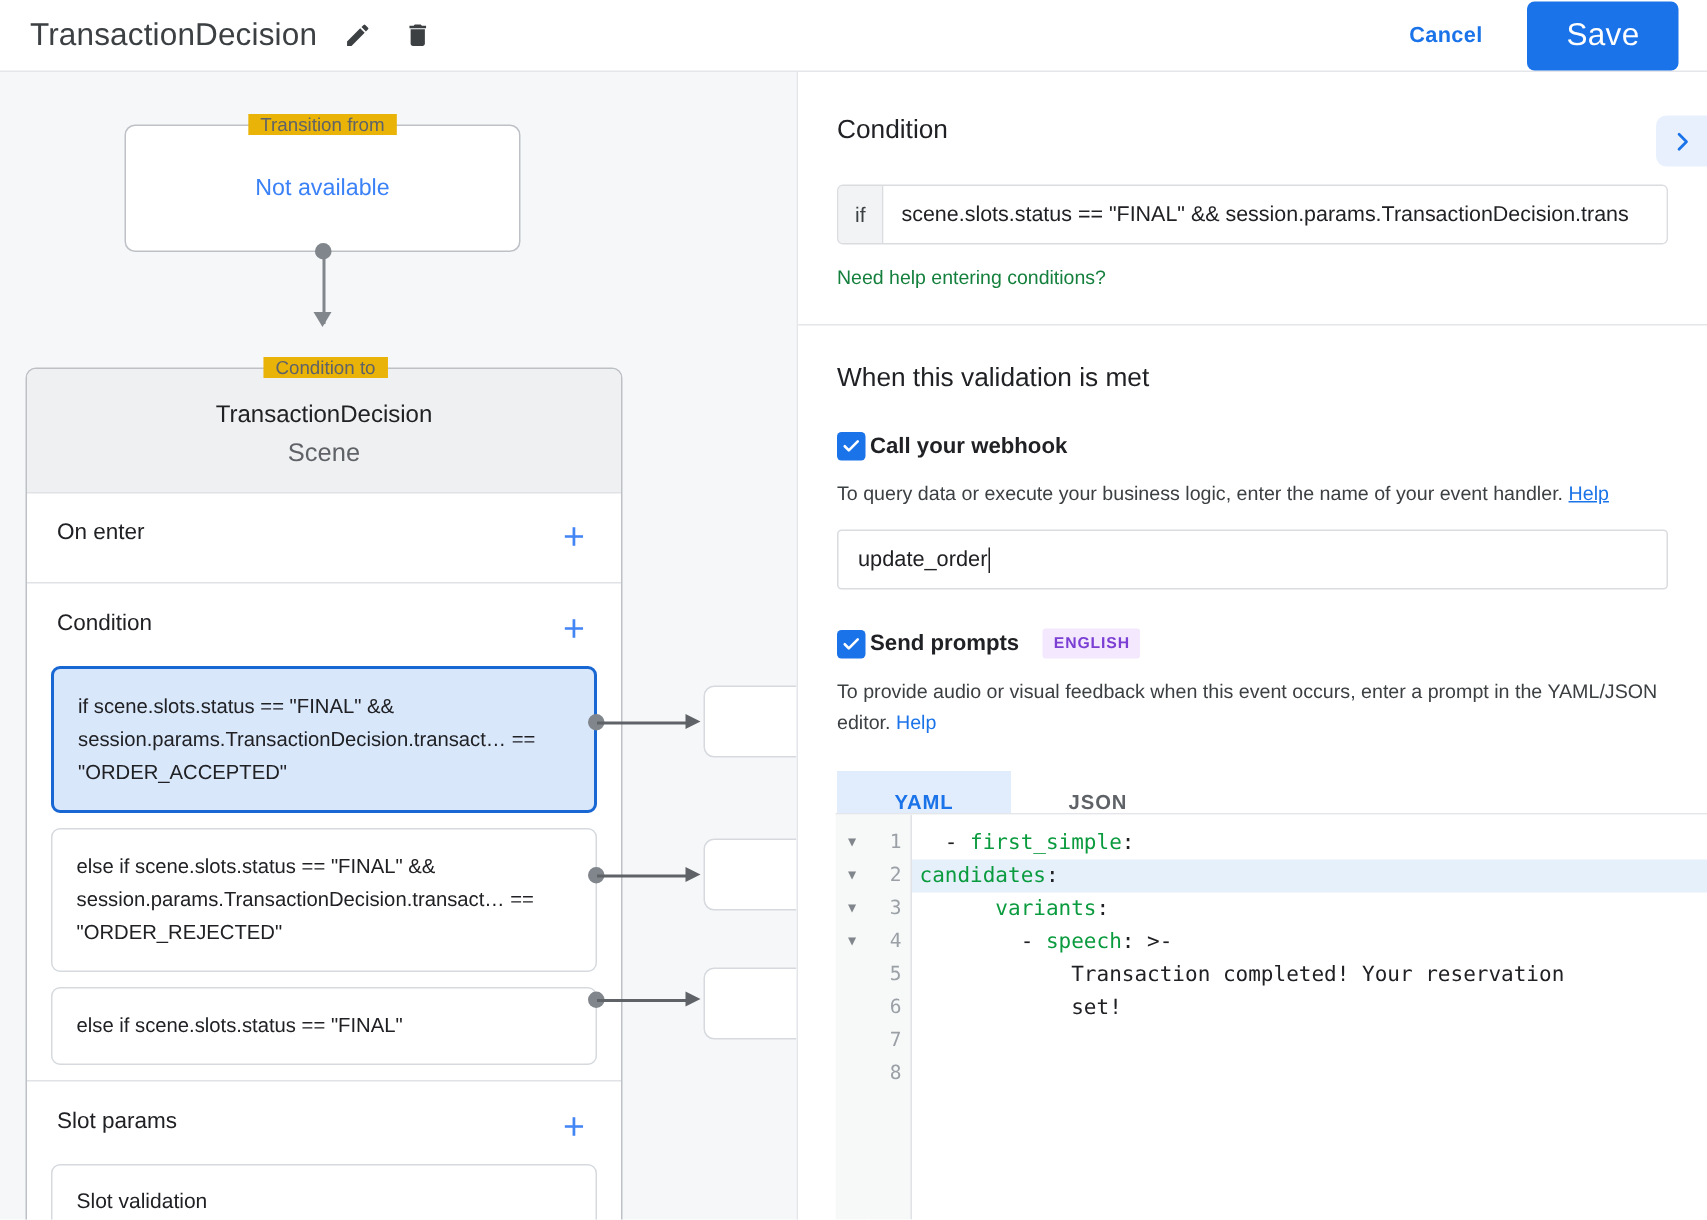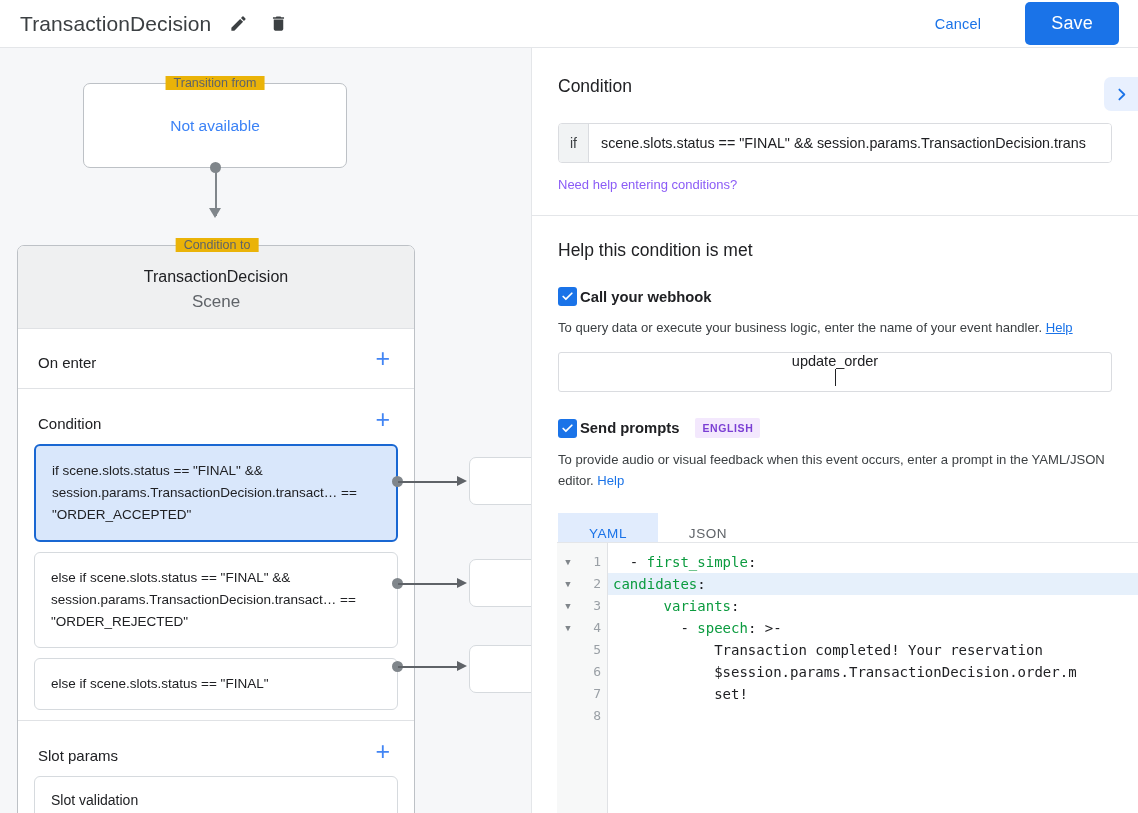--- a/index.html
+++ b/index.html
@@ -22,29 +22,29 @@
     font-size: 21px; color: #3c4043; letter-spacing: .1px;
   }
   .icon-btn {
     width: 26px; height: 26px; margin-left: 14px;
     display: flex; align-items: center; justify-content: center;
     cursor: pointer;
   }
   .icon-btn:first-of-type { margin-left: 22px; }
   .topbar-right { margin-left: auto; display: flex; align-items: center; }
   .btn-cancel {
-    color: #1a73e8; font-size: 14.5px; font-weight: 400;
+    color: #1a73e8; font-size: 14.5px; font-weight: 700;
     background: none; border: none; cursor: pointer;
     padding: 9px 12px; letter-spacing: .2px;
   }
   .btn-save {
     background: #1a73e8; color: #ffffff;
-    font-size: 18px; font-weight: 500; letter-spacing: .2px;
+    font-size: 21px; font-weight: 500; letter-spacing: .2px;
     border: none; border-radius: 5px;
-    padding: 11px 26px; margin-left: 32px; margin-right: 19px;
+    padding: 11px 26px; margin-left: 18px; margin-right: 19px;
     cursor: pointer;
   }
 
   
   .canvas {
     position: absolute; left: 0; top: 48px;
     width: 531px; height: 765px;
     background: #f6f7f9;
     overflow: hidden;
   }
@@ -103,21 +103,21 @@
     text-align: center;
   }
   .scene-name { font-size: 16px; color: #202124; }
   .scene-sub { font-size: 17px; color: #5f6368; margin-top: 6px; }
 
   .scene-section {
     border-top: 1px solid #e0e2e5;
     padding: 0 0 0 0;
   }
   .section-head {
-    display: flex; align-items: flex-end; justify-content: space-between;
+    display: flex; align-items: flex-start; justify-content: space-between;
     padding: 18px 20px 12px 20px;
   }
   .section-title { font-size: 15px; color: #202124; }
   .plus-btn {
     color: #4285f4; font-size: 25px; font-weight: 400;
     line-height: 1; cursor: pointer; padding: 0 4px;
     user-select: none;
   }
   .section-head.compact { padding: 17px 20px 17px 20px; }
 
@@ -199,21 +199,21 @@
     flex: 1; border: none; outline: none;
     padding: 0 12px;
     font-size: 14.3px; color: #202124;
     font-family: "Liberation Sans", sans-serif;
     background: #ffffff;
     white-space: nowrap; overflow: hidden;
     display: flex; align-items: center;
   }
   .help-link {
     display: inline-block; margin-top: 14px;
-    font-size: 13px; color: #8b5cf6; cursor: pointer;
+    font-size: 13px; color: #15803d; cursor: pointer;
   }
   .rp-divider {
     height: 1px; background: #e4e6e9;
     margin-top: 22px;
   }
 
   .check-row { display: flex; align-items: center; margin-top: 26px; }
   .checkbox {
     width: 19px; height: 19px; border-radius: 3px;
     background: #1a73e8;
@@ -235,33 +235,33 @@
     max-width: 556px;
   }
   .desc a { color: #1a73e8; text-decoration: underline; cursor: pointer; }
   .desc a.nounder { text-decoration: none; }
   .text-input {
     margin-top: 14px; width: 100%; height: 40px;
     border: 1px solid #dadce0; border-radius: 3px;
     padding: 0 13px; font-size: 14.5px; color: #202124;
     font-family: "Liberation Sans", sans-serif;
     outline: none; background: #ffffff;
-    display: flex; align-items: center; flex-direction: column;
+    display: flex; align-items: center;
   }
   .caret {
     display: inline-block; width: 1px; height: 17px;
     background: #202124; margin-left: 1px;
     vertical-align: middle;
   }
 
   .tabs { display: flex; margin-top: 22px; }
   .tab {
-    width: 100px; text-align: center;
+    width: 116px; text-align: center;
     padding: 13px 0;
-    font-size: 13.5px; font-weight: normal; letter-spacing: .6px;
+    font-size: 13.5px; font-weight: bold; letter-spacing: .6px;
     color: #5f6368; cursor: pointer;
   }
   .tab.active { background: #e1ecfd; color: #1a73e8; }
 
   
   .editor {
     position: absolute; left: 557px; top: 542px;
     width: 581px; height: 271px;
     background: #ffffff;
     border-top: 1px solid #e4e6e9;
@@ -400,21 +400,21 @@
       <div class="cond-if">if</div>
       <div class="cond-input">scene.slots.status == "FINAL" &amp;&amp; session.params.TransactionDecision.trans</div>
     </div>
 
     <span class="help-link">Need help entering conditions?</span>
   </div>
 
   <div class="rp-divider"></div>
 
   <div class="rp-section">
-    <div class="rp-heading" style="padding-top:24px;">Help this condition is met</div>
+    <div class="rp-heading" style="padding-top:24px;">When this validation is met</div>
 
     <div class="check-row">
       <span class="checkbox">
         <svg width="13" height="13" viewBox="0 0 24 24" fill="none" stroke="#ffffff" stroke-width="3.2" stroke-linecap="round" stroke-linejoin="round">
           <polyline points="20 6 9 17 4 12"></polyline>
         </svg>
       </span>
       <span class="check-label">Call your webhook</span>
     </div>
 
@@ -470,17 +470,16 @@
       <div class="ln" style="padding-right: 6px;">6</div>
       <div class="ln" style="padding-right: 6px;">7</div>
       <div class="ln" style="padding-right: 6px;">8</div>
     </div>
   <div class="code" id="code-area">
       <div class="code-line"><span class="tok-punc">  - </span><span class="tok-key">first_simple</span><span class="tok-punc">:</span></div>
       <div class="code-line hl"><span class="tok-punc"></span><span class="tok-key">candidates</span><span class="tok-punc">:</span></div>
       <div class="code-line"><span class="tok-punc">      </span><span class="tok-key">variants</span><span class="tok-punc">:</span></div>
       <div class="code-line"><span class="tok-punc">        - </span><span class="tok-key">speech</span><span class="tok-punc">: &gt;-</span></div>
       <div class="code-line">            Transaction completed! Your reservation</div>
-      <div class="code-line">            $session.params.TransactionDecision.order.m</div>
       <div class="code-line">            set!</div>
       <div class="code-line"></div>
     </div>
 </div>
 
 </body></html>

